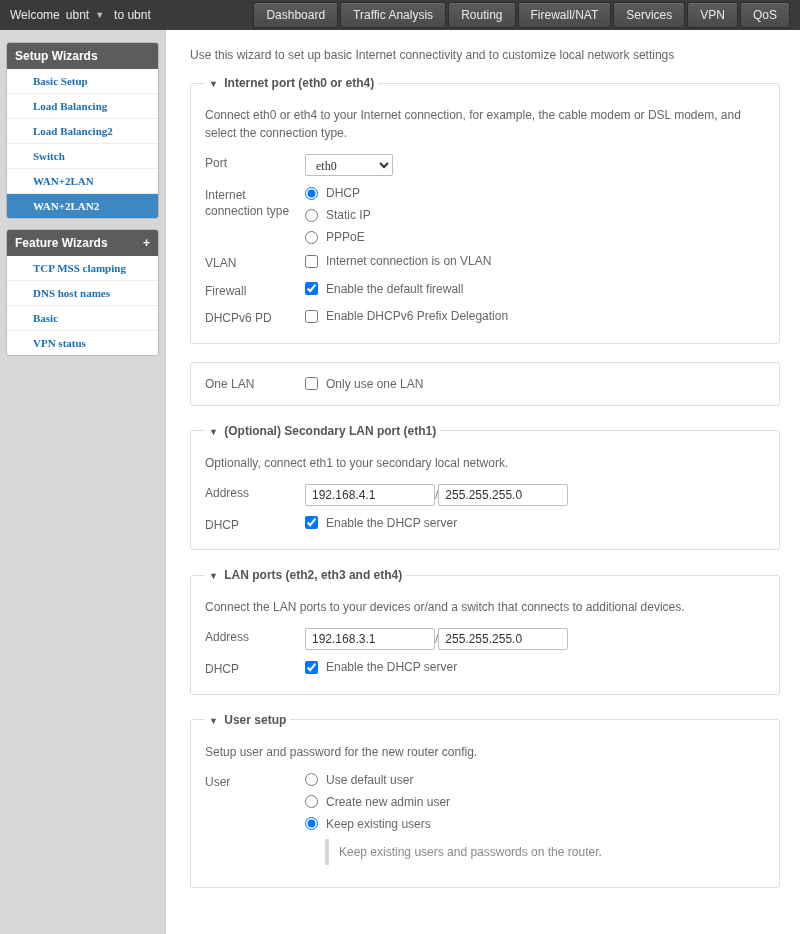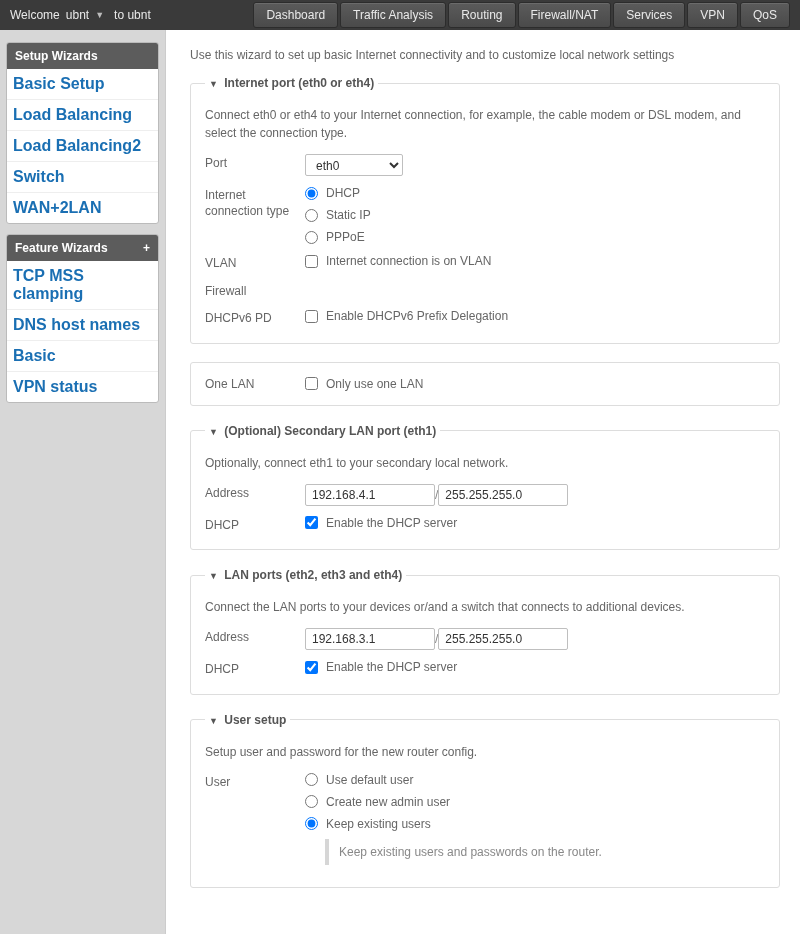--- a/index.html
+++ b/index.html
@@ -60,26 +60,27 @@
     color: #fff;
     font-weight: bold;
     font-size: 12px;
     padding: 6px 8px;
     display: flex;
     align-items: center;
   }
   .panel-header .plus { margin-left: auto; font-weight: bold; }
   .panel ul { list-style: none; }
   .panel li {
-    padding: 6px 6px;
-    font-size: 16px;
+    padding: 6px 26px;
+    font-size: 11px;
     color: #1a6fb3;
     cursor: pointer;
     border-top: 1px solid #eee;
     font-weight: bold;
+    font-family: Liberation Serif, serif;
   }
   .panel li:first-child { border-top: none; }
   .panel li.active {
     background: #3d88c3;
     color: #fff;
   }
 
   .content {
     flex: 1;
     background: #fff;
@@ -129,21 +130,21 @@
     font-size: 12px;
   }
   select, input[type=text] {
     border: 1px solid #bfbfbf;
     padding: 3px 6px;
     font-size: 12px;
     border-radius: 2px;
     background: #fff;
     color: #333;
   }
-  select { width: 98px; height: 22px; }
+  select { width: 88px; height: 22px; font-family: Liberation Serif, serif; }
   .addr-group { display: flex; align-items: center; gap: 0; }
   .addr-group input { width: 130px; }
   .addr-group .slash { color: #888; }
 
   .one-lan-panel {
     border: 1px solid #ddd;
     border-radius: 3px;
     padding: 14px;
     margin-bottom: 18px;
     display: flex;
@@ -184,20 +185,21 @@
     <div class="panel">
       <div class="panel-header">
         <span>Setup Wizards</span>
       </div>
       <ul>
         <li>Basic Setup</li>
         <li>Load Balancing</li>
         <li>Load Balancing2</li>
         <li>Switch</li>
         <li>WAN+2LAN</li>
+        <li class="active">WAN+2LAN2</li>
       </ul>
     </div>
 
     <div class="panel">
       <div class="panel-header">
         <span>Feature Wizards</span>
         <span class="plus">+</span>
       </div>
       <ul>
         <li>TCP MSS clamping</li>
@@ -250,20 +252,26 @@
         <div class="field">
           <div class="opt">
             <input type="checkbox" style="">
             <span>Internet connection is on VLAN</span>
           </div>
         </div>
       </div>
 
       <div class="row">
         <div class="label">Firewall</div>
+        <div class="field">
+          <div class="opt">
+            <input type="checkbox" checked="" style="">
+            <span>Enable the default firewall</span>
+          </div>
+        </div>
       </div>
 
       <div class="row" style="margin-bottom:0;">
         <div class="label">DHCPv6 PD</div>
         <div class="field">
           <div class="opt">
             <input type="checkbox" style="">
             <span>Enable DHCPv6 Prefix Delegation</span>
           </div>
         </div>

